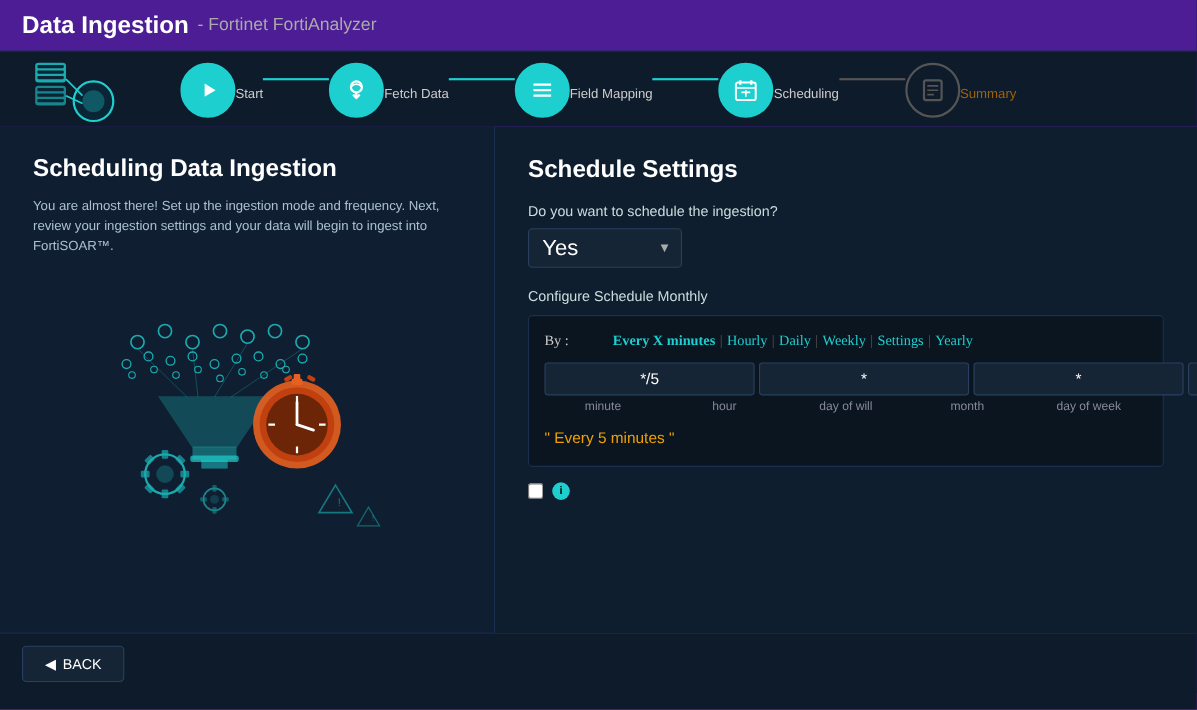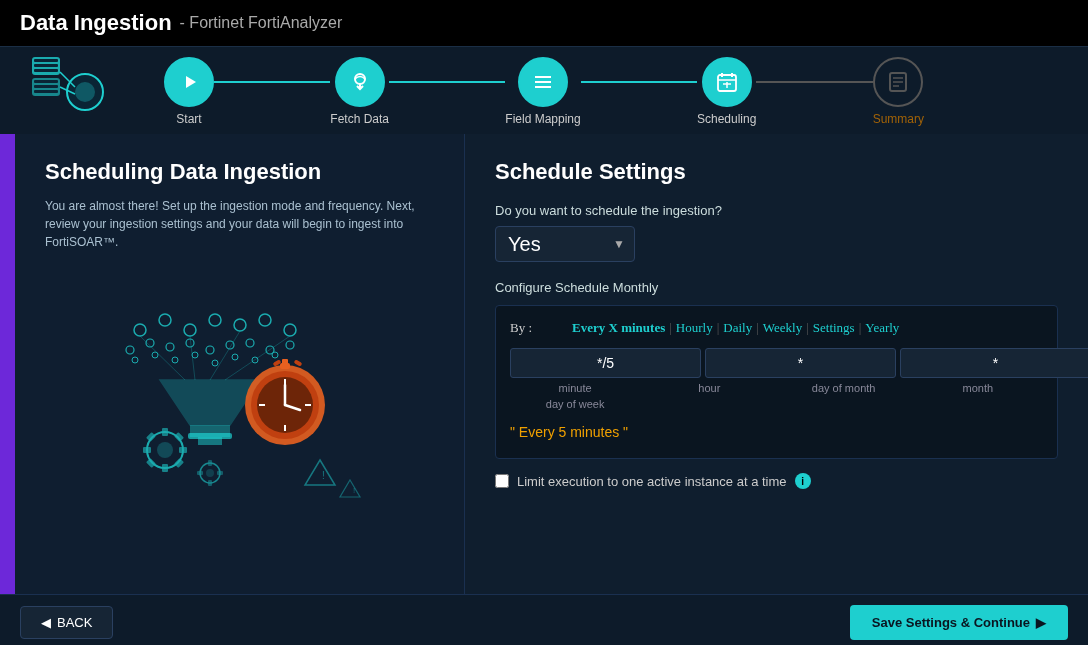--- a/index.html
+++ b/index.html
@@ -1,20 +1,20 @@
 <!DOCTYPE html>
 <html><head>
   <meta charset="utf-8">
   <style>
     * { box-sizing: border-box; margin: 0; padding: 0; }
     body { font-family: 'Segoe UI', Arial, sans-serif; background: #0d1b2a; color: #fff; width: 1088px; height: 645px; overflow: hidden; }
 
     
     .header {
-      background: #000000;
+      background: #4c1d95;
       padding: 10px 20px;
       display: flex;
       align-items: center;
       border-bottom: 1px solid #1a2e45;
     }
     .header-title {
       font-size: 22px;
       font-weight: bold;
       color: #fff;
     }
@@ -39,21 +39,21 @@
     .wizard-steps-container {
       display: flex;
       align-items: center;
       width: 100%;
       justify-content: center;
       padding-bottom: 8px;
       position: relative;
     }
     .step-item {
       display: flex;
-      flex-direction: column;
+      flex-direction: row;
       align-items: center;
       position: relative;
       z-index: 1;
     }
     .step-circle {
       width: 50px;
       height: 50px;
       border-radius: 50%;
       display: flex;
       align-items: center;
@@ -104,21 +104,20 @@
     .wizard-logo-svg {
       width: 80px;
       height: 70px;
     }
 
     
     .main-content {
       display: flex;
       height: calc(645px - 50px - 80px - 55px);
       background: #6d28d9;
-      padding-left: 15px;
     }
 
     
     .left-panel {
       width: 450px;
       background: #0f1e30;
       padding: 25px 30px;
       display: flex;
       flex-direction: column;
       border-right: 1px solid #1a3050;
@@ -235,21 +234,21 @@
       background: #162535;
       border: 1px solid #2a4060;
       border-radius: 3px;
       padding: 6px 4px;
       text-align: center;
       font-size: 14px;
       color: #fff;
     }
     .cron-header-row {
       display: grid;
-      grid-template-columns: repeat(4, 1fr);
+      grid-template-columns: repeat(5, 1fr);
       gap: 4px;
       margin-bottom: 10px;
     }
     .cron-header-cell {
       text-align: center;
       font-size: 11px;
       color: #889;
     }
     .cron-summary {
       color: #f0a000;
@@ -558,39 +557,34 @@
       <div class="cron-grid">
         <input class="cron-cell" type="text" value="*/5" style="">
         <input class="cron-cell" type="text" value="*" style="">
         <input class="cron-cell" type="text" value="*" style="">
         <input class="cron-cell" type="text" value="*" style="">
 
       </div>
       <div class="cron-header-row">
         <div class="cron-header-cell">minute</div>
         <div class="cron-header-cell">hour</div>
-        <div class="cron-header-cell">day of month</div>
+        <div class="cron-header-cell">day of will</div>
         <div class="cron-header-cell">month</div>
         <div class="cron-header-cell">day of week</div>
       </div>
 
       <div class="cron-summary">" Every 5 minutes "</div>
     </div>
 
     
     <div class="checkbox-row">
       <input type="checkbox" id="limit-exec" style="">
-      <label class="checkbox-label" for="limit-exec">Limit execution to one active instance at a time</label>
       <span class="info-icon">i</span>
     </div>
   </div>
 </div>
 
 <div class="footer">
   <button class="btn-back">
     <span>◀</span>
     <span>BACK</span>
   </button>
-  <button class="btn-continue">
-    <span>Save Settings &amp; Continue</span>
-    <span>▶</span>
-  </button>
 </div>
 
 </body></html>

